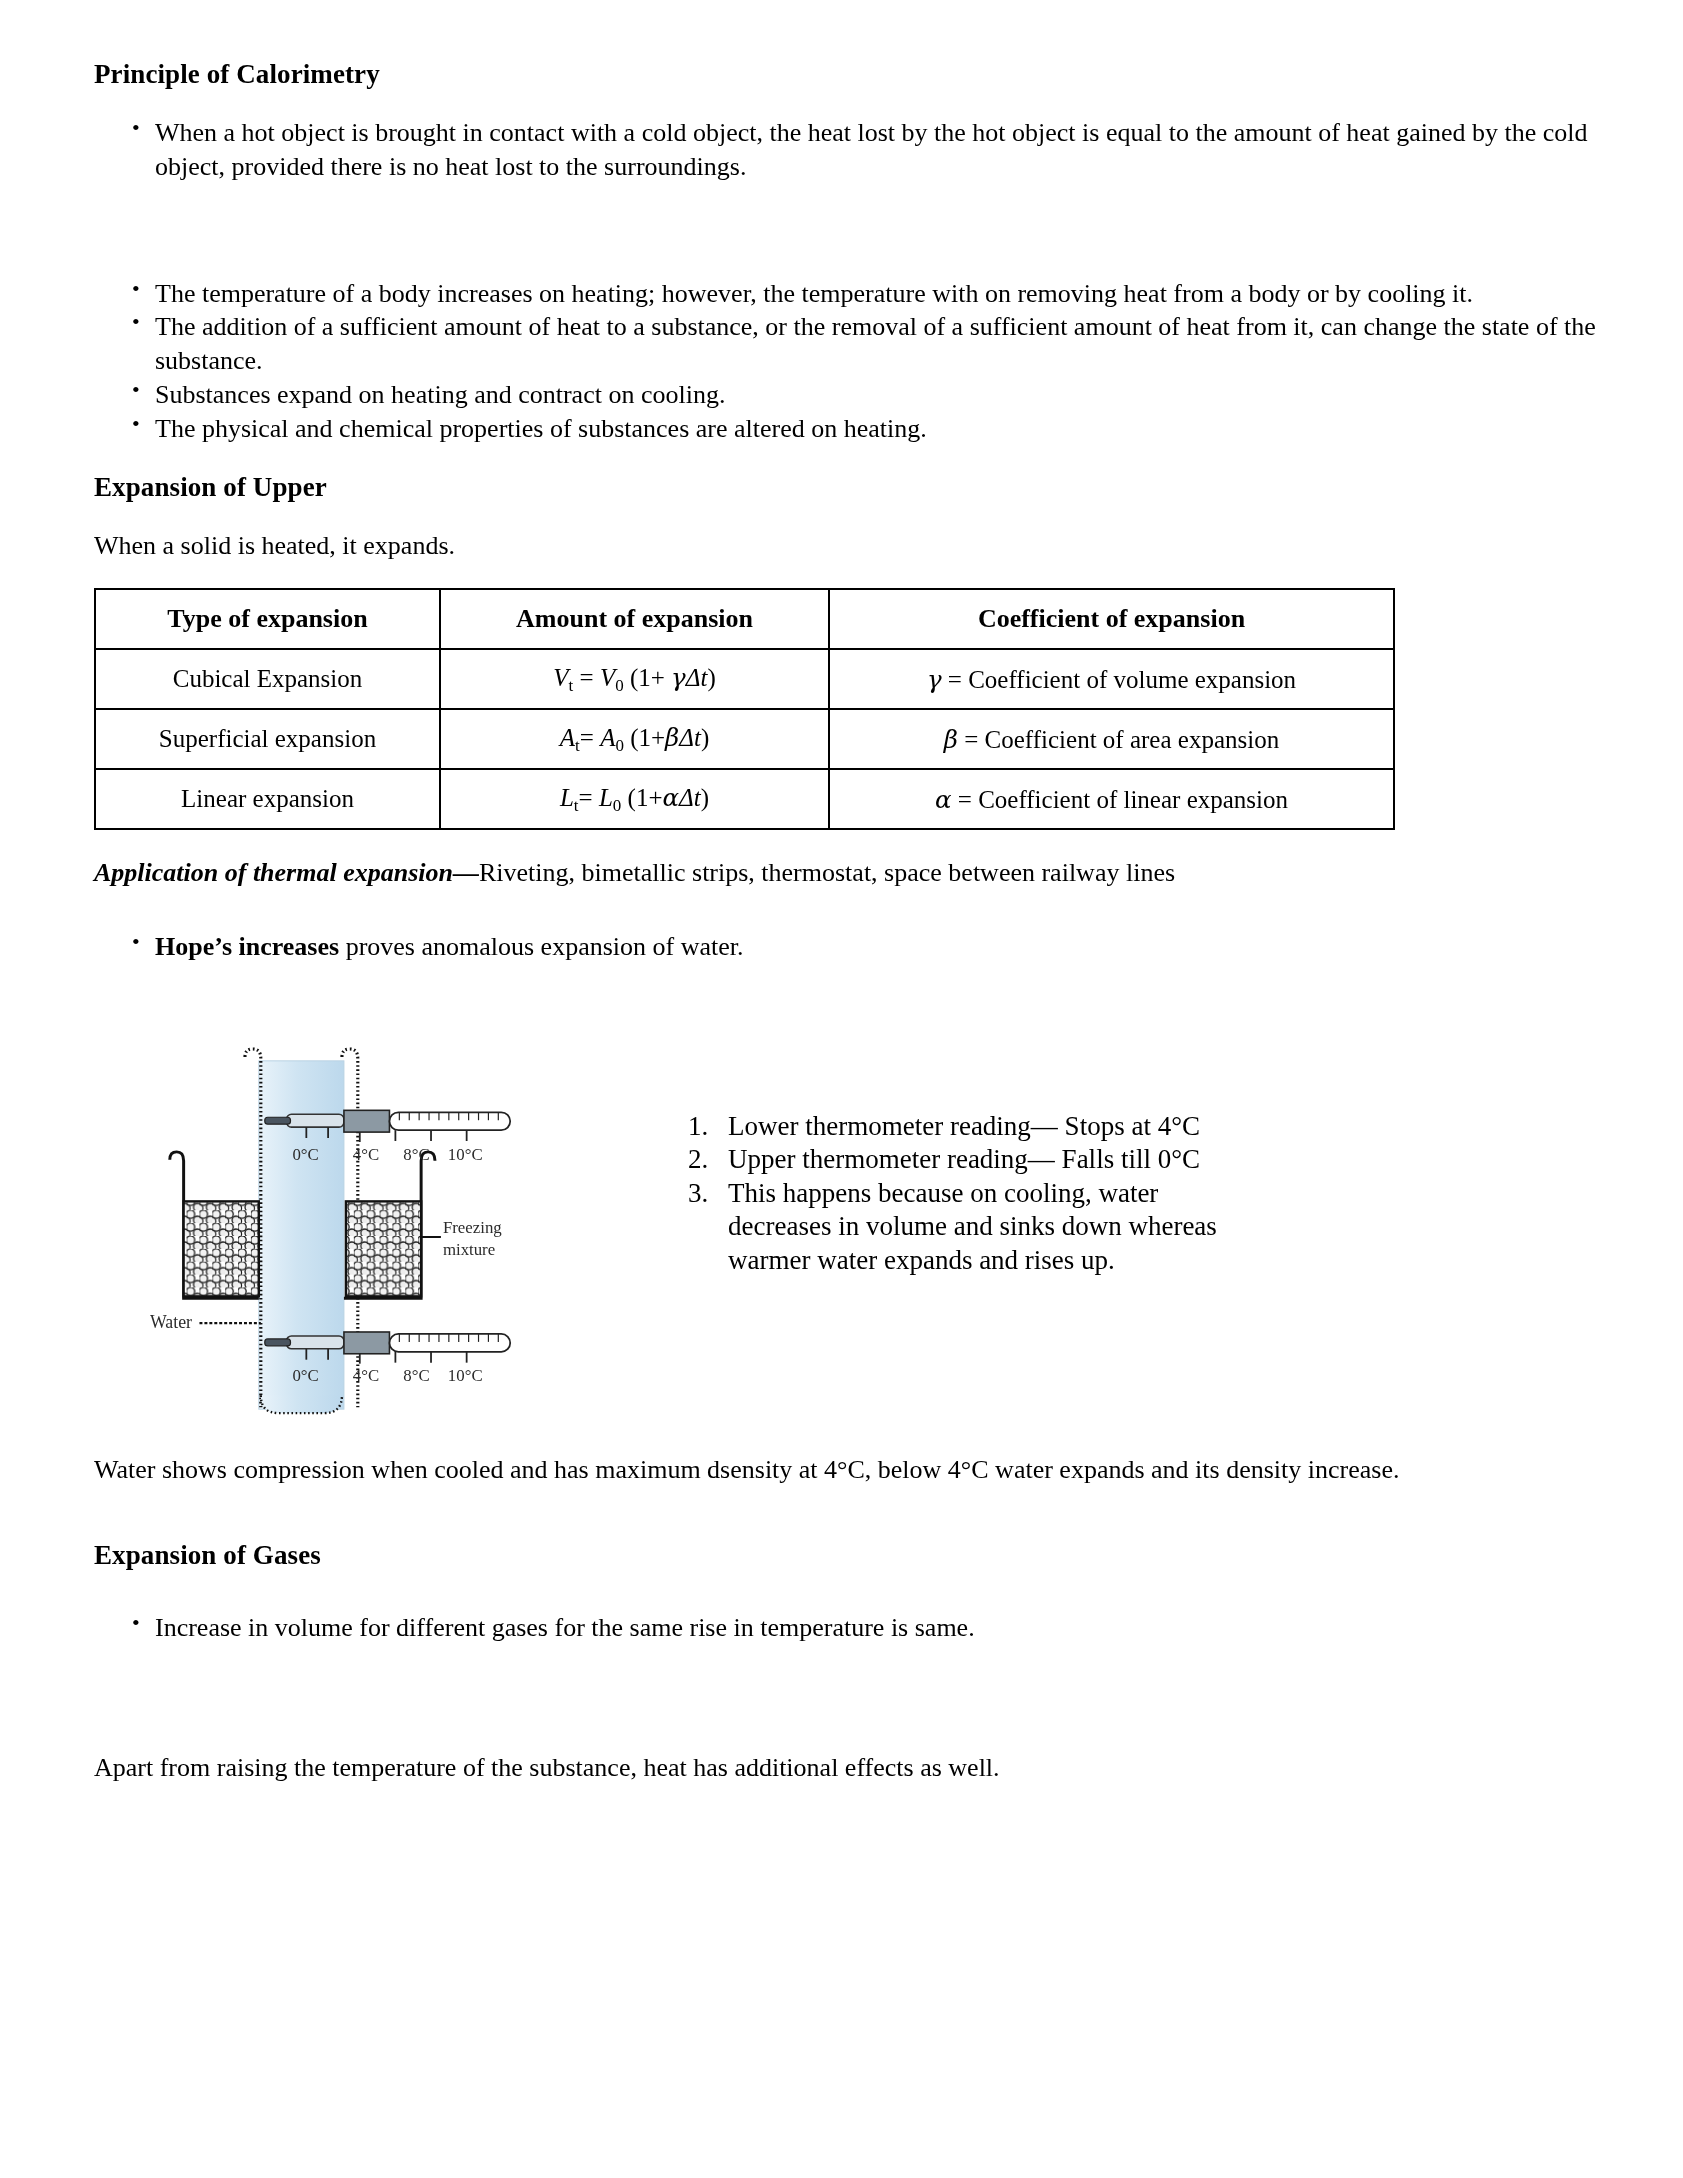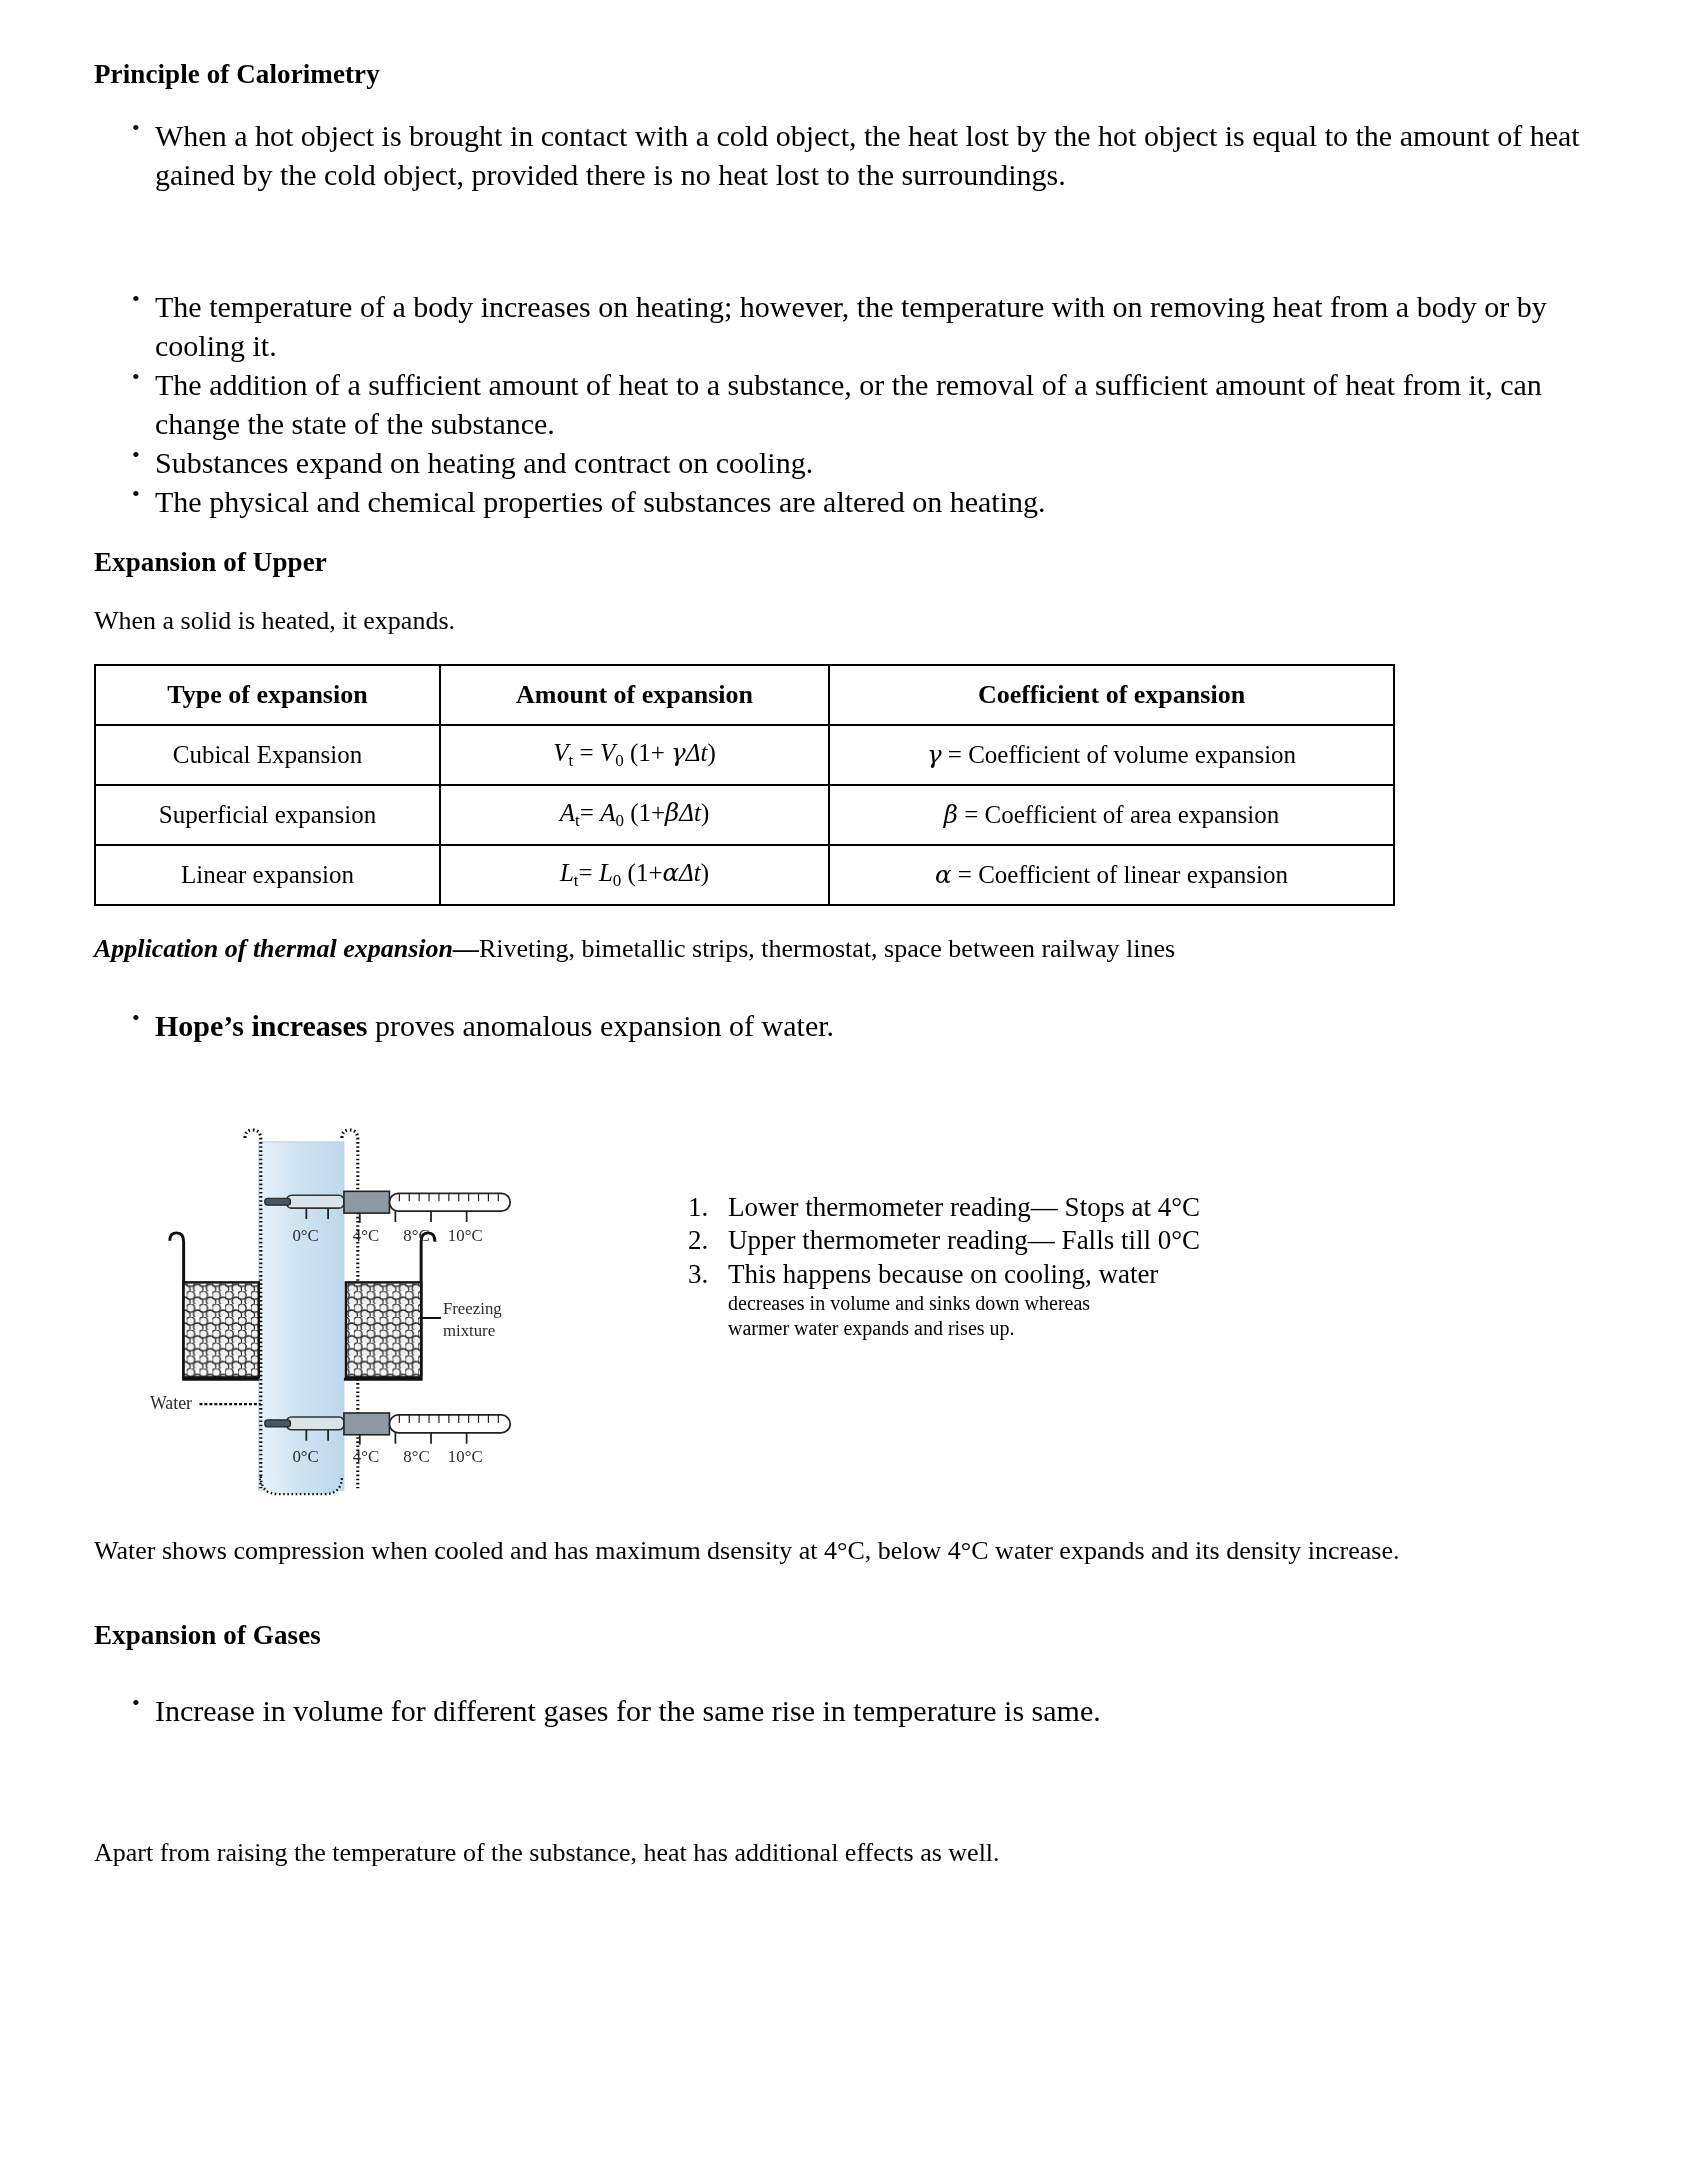--- a/index.html
+++ b/index.html
@@ -42,21 +42,21 @@
     margin: 0;
   }
 
   ul.bullets {
     list-style: none;
     margin: 0;
     padding: 0;
   }
   ul.bullets > li {
     position: relative;
-    font-size: 30px;
+    font-size: 26px;
     line-height: 1.30;
     padding-left: 61px;
     margin: 0 0 0 0;
   }
   ul.bullets > li::before {
     content: "\2022";
     position: absolute;
     left: 38px;
     top: -2px;
     font-size: 22px;
@@ -127,21 +127,21 @@
     line-height: 1.24;
     padding-left: 40px;
     margin: 0;
   }
   ol.numbered > li .idx {
     position: absolute;
     left: 0;
     top: 0;
   }
   .sub-line {
-    font-size: 20px;
+    font-size: 27px;
     line-height: 1.24;
     padding-left: 40px;
   }
 
   .b { font-weight: bold; }
   .inline-head { font-weight: bold; font-size: 26px; font-style: italic; }
 </style>
 </head>
 <body>
 

